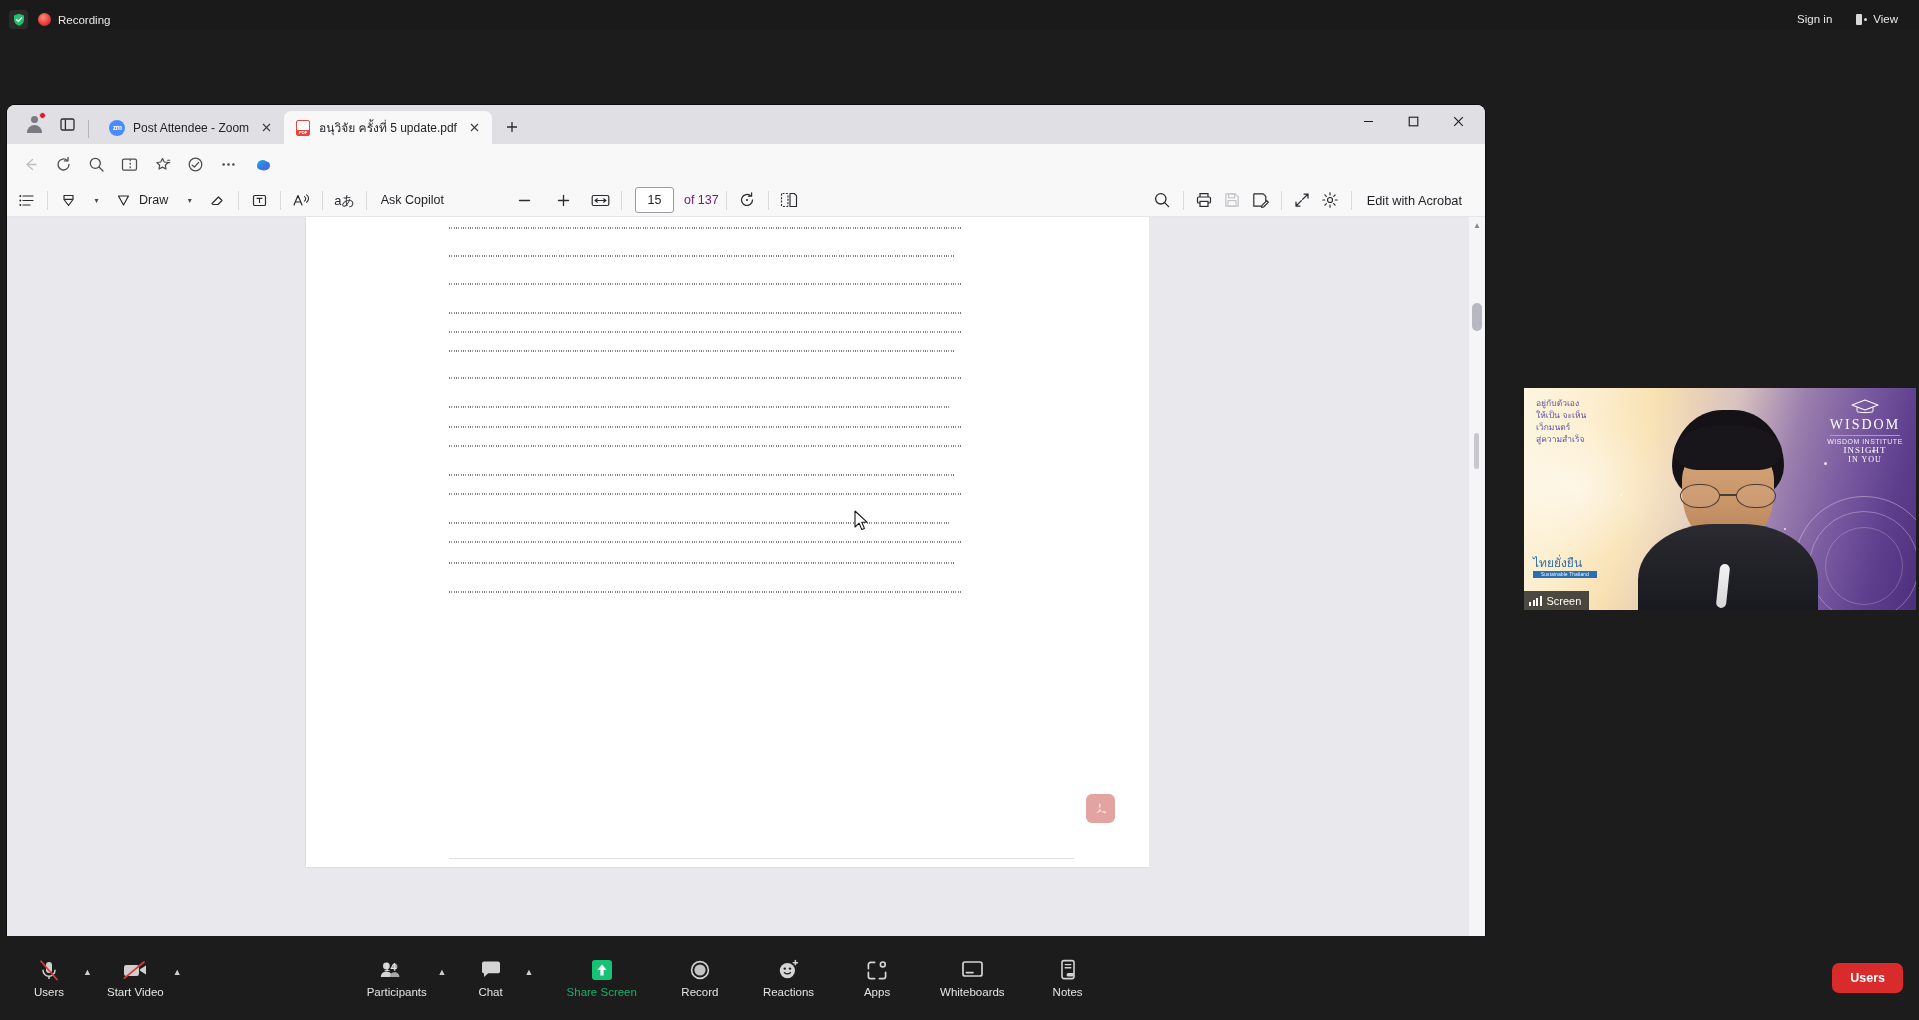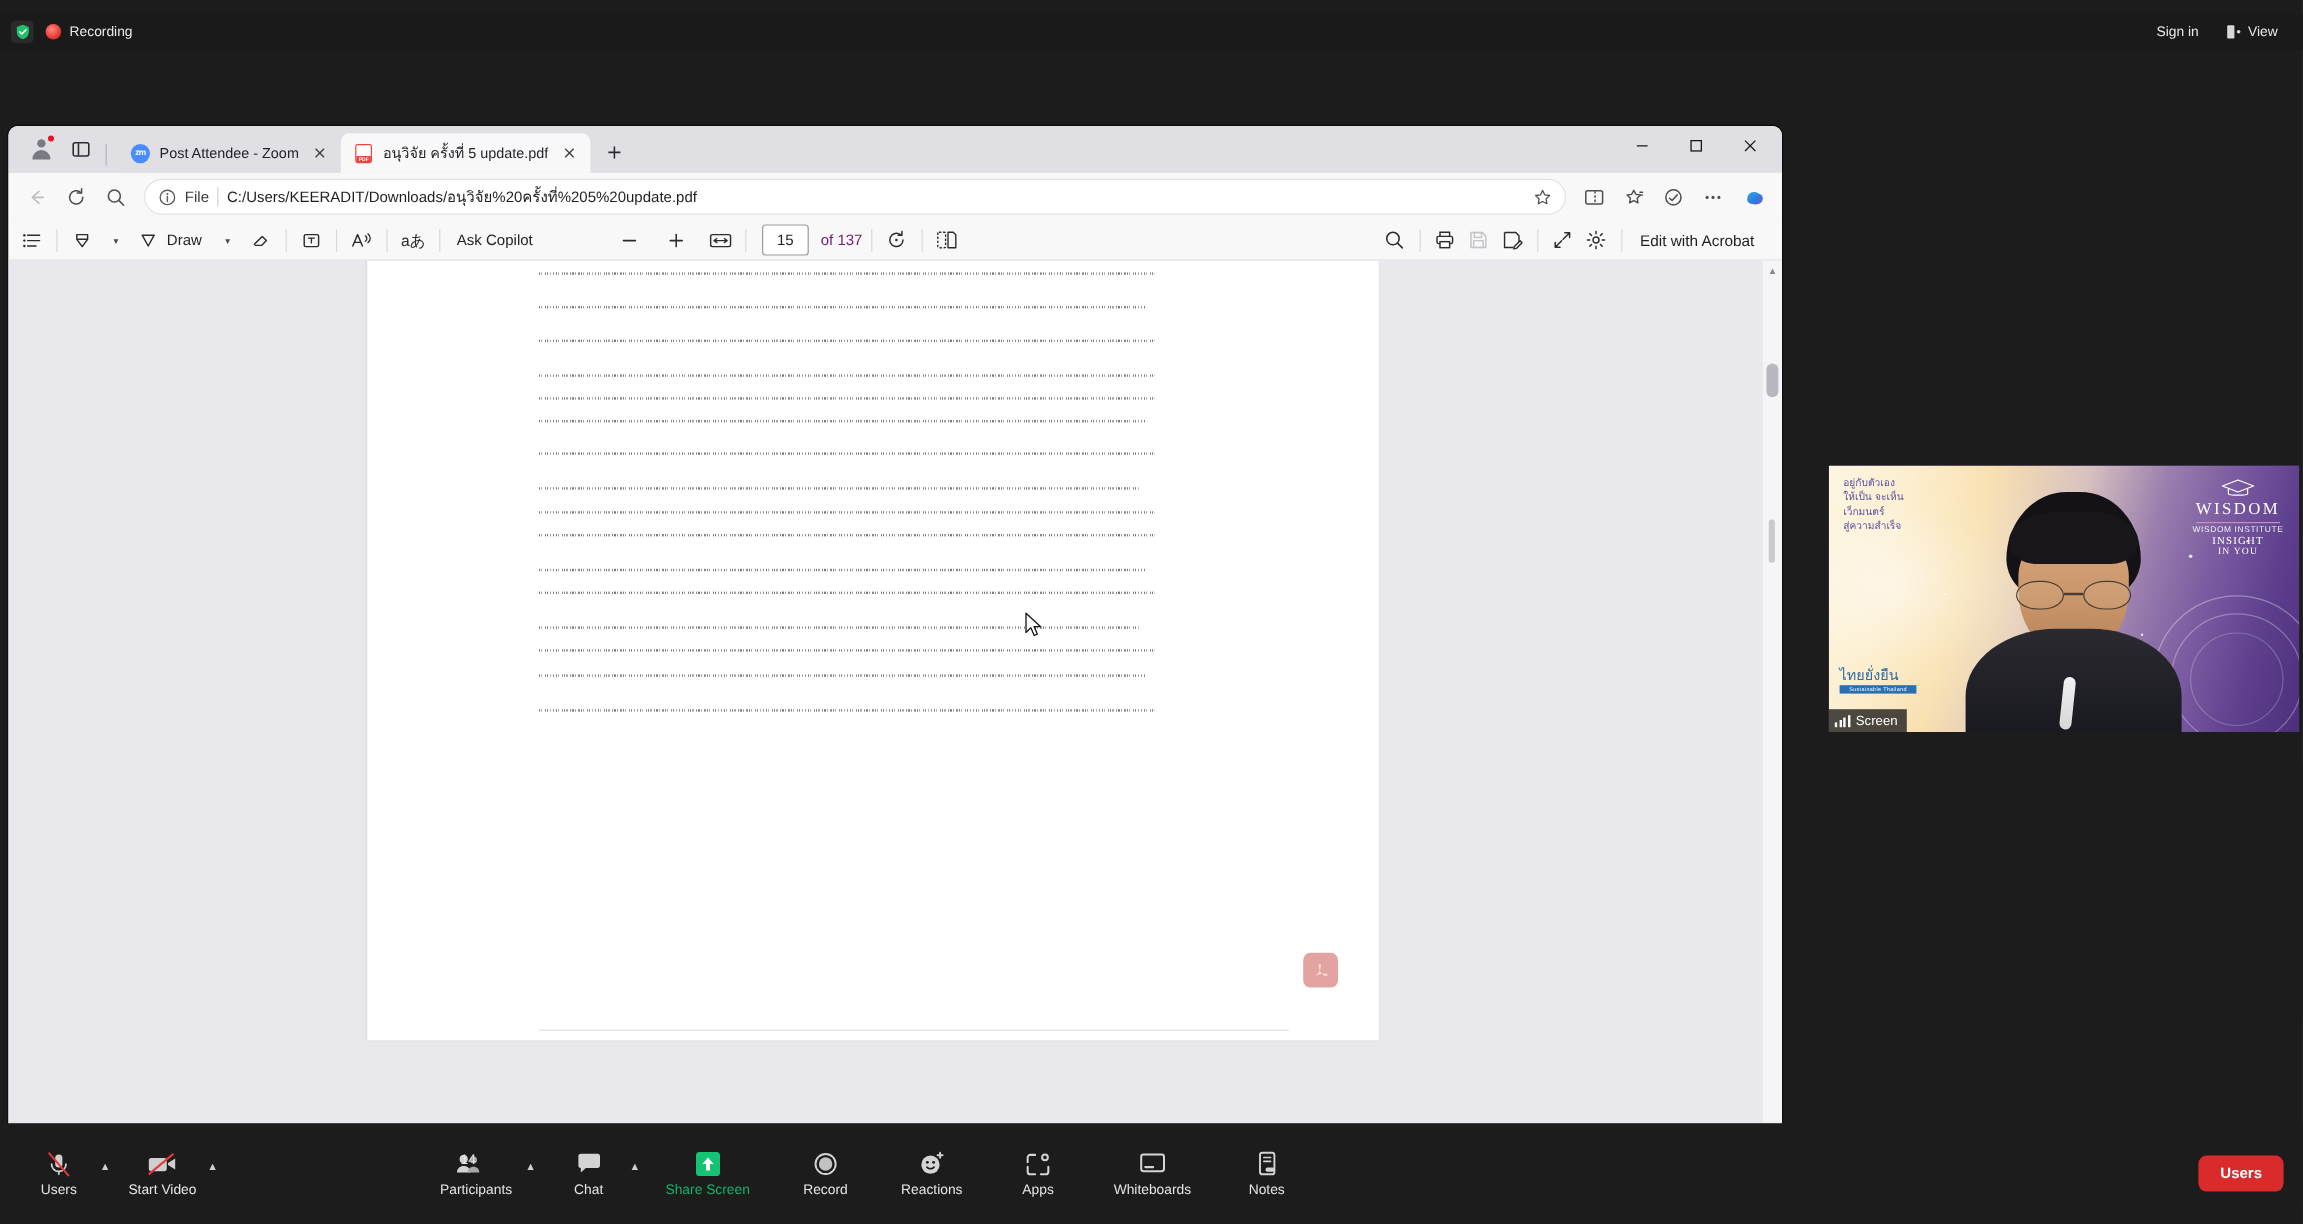--- a/index.html
+++ b/index.html
@@ -10,21 +10,21 @@
     color: #fff;
     -webkit-font-smoothing: antialiased;
   }
 
   
   #zoom-app { position: absolute; inset: 0; background: #1c1c1c; }
 
   
   #zoom-topbar {
     position: absolute; top: 0; left: 0; right: 0; height: 29px;
-    background: #1a1a1a; display: flex; align-items: center; margin-top: 12px;
+    background: #1a1a1a; display: flex; align-items: flex-end;
   }
   .zt-left { display: flex; align-items: center; gap: 10px; padding-left: 9px; }
   .shield-badge {
     width: 19px; height: 19px; border-radius: 4px; background: #2b2b2b;
     display: flex; align-items: center; justify-content: center;
   }
   .rec-group { display: flex; align-items: center; gap: 7px; }
   .rec-dot {
     width: 13px; height: 13px; border-radius: 50%;
     background: radial-gradient(circle at 40% 35%, #ff8a80 0%, #e53935 60%, #b71c1c 100%);
@@ -465,37 +465,20 @@
           <path d="M13 1.3v3.6h-3.6" fill="none" stroke="currentColor" stroke-width="1.3" stroke-linecap="round" stroke-linejoin="round"></path>
         </svg>
       </div>
       <div class="nav-ico-btn">
         <svg width="17" height="17" viewBox="0 0 17 17" aria-hidden="true">
           <circle cx="7.3" cy="7.3" r="5" fill="none" stroke="currentColor" stroke-width="1.3"></circle>
           <line x1="11" y1="11" x2="15" y2="15" stroke="currentColor" stroke-width="1.3" stroke-linecap="round"></line>
         </svg>
       </div>
 
-      <div id="omnibox">
-        <span class="omni-info">
-          <svg width="15" height="15" viewBox="0 0 15 15" aria-hidden="true">
-            <circle cx="7.5" cy="7.5" r="6" fill="none" stroke="currentColor" stroke-width="1.15"></circle>
-            <circle cx="7.5" cy="4.6" r=".85" fill="currentColor"></circle>
-            <line x1="7.5" y1="6.7" x2="7.5" y2="11" stroke="currentColor" stroke-width="1.15" stroke-linecap="round"></line>
-          </svg>
-        </span>
-        <span class="omni-file">File</span>
-        <span class="omni-divider"></span>
-        <span class="omni-url">C:/Users/KEERADIT/Downloads/อนุวิจัย%20ครั้งที่%205%20update.pdf</span>
-        <span class="omni-star">
-          <svg width="15" height="15" viewBox="0 0 16 16" aria-hidden="true">
-            <path d="M8 1.8 9.9 5.7l4.3.6-3.1 3 .7 4.3L8 11.6l-3.8 2 .7-4.3-3.1-3 4.3-.6L8 1.8Z" fill="none" stroke="currentColor" stroke-width="1.15" stroke-linejoin="round"></path>
-          </svg>
-        </span>
-      </div>
 
       <div class="nav-ico-btn">
         <svg width="17" height="17" viewBox="0 0 17 17" aria-hidden="true">
           <rect x="1.5" y="3" width="14" height="11" rx="1.6" fill="none" stroke="currentColor" stroke-width="1.25"></rect>
           <line x1="9.2" y1="3.3" x2="9.2" y2="13.7" stroke="currentColor" stroke-width="1.25" stroke-dasharray="2 1.5"></line>
         </svg>
       </div>
       <div class="nav-ico-btn">
         <svg width="17" height="17" viewBox="0 0 17 17" aria-hidden="true">
           <path d="M8.5 2.6 10.3 6l3.8.5-2.8 2.7.7 3.8-3.5-1.9L5 13l.7-3.8L2.9 6.5 6.7 6 8.5 2.6Z" fill="none" stroke="currentColor" stroke-width="1.2" stroke-linejoin="round"></path>
@@ -839,21 +822,21 @@
       <div class="zb-item" style="margin-left:10px">
         <span class="zb-ico">
           <svg width="22" height="20" viewBox="0 0 22 20" aria-hidden="true">
             <path d="M2 3.4C2 2.3 2.9 1.5 4 1.5h14c1.1 0 2 .8 2 1.9v8c0 1-.9 1.9-2 1.9H8.2L4 17V13.3c-1.1 0-2-.8-2-1.9v-8Z" fill="#d4d4d4"></path>
           </svg>
         </span>
         <span class="zb-text">Chat</span>
       </div>
       <div class="zb-caret">▲</div>
 
-      <div class="zb-item" style="margin-left:12px">
+      <div class="zb-item" style="margin-left:24px">
         <span class="zb-ico">
           <svg width="22" height="22" viewBox="0 0 22 22" aria-hidden="true">
             <rect x="1" y="1" width="20" height="20" rx="3" fill="#16c274"></rect>
             <path d="M11 5.6 15.6 11H12.6v5.4H9.4V11H6.4L11 5.6Z" fill="#fff"></path>
           </svg>
         </span>
         <span class="zb-text green">Share Screen</span>
       </div>
 
       <div class="zb-item" style="margin-left:26px">

